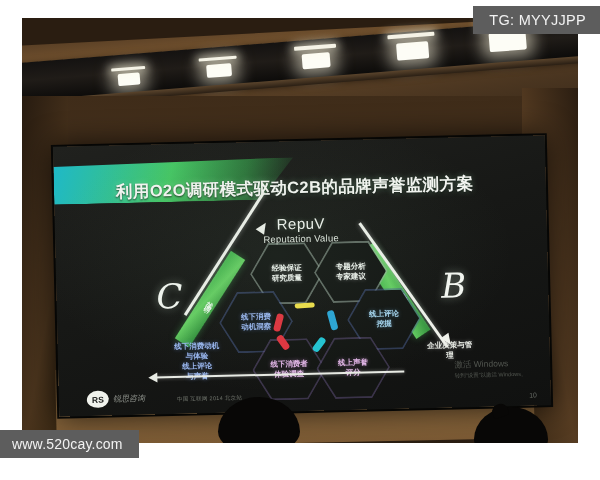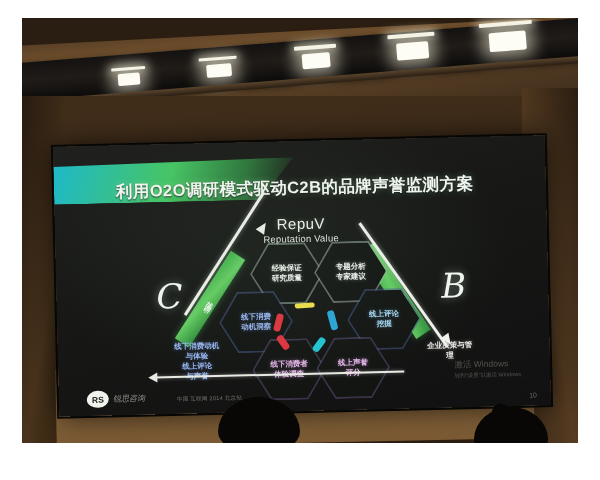--- a/index.html
+++ b/index.html
@@ -521,13 +521,15 @@
 
       <div class="screen-glow"></div>
     </div>
 
     <div class="head head-left"></div>
     <div class="head head-right"></div>
     <div class="head-tuft"></div>
 
   </div>
 
+  <div class="wm" id="wm-top">TG: MYYJJPP</div>
+  <div class="wm" id="wm-bottom">www.520cay.com</div>
 </div>
 
 </body></html>

